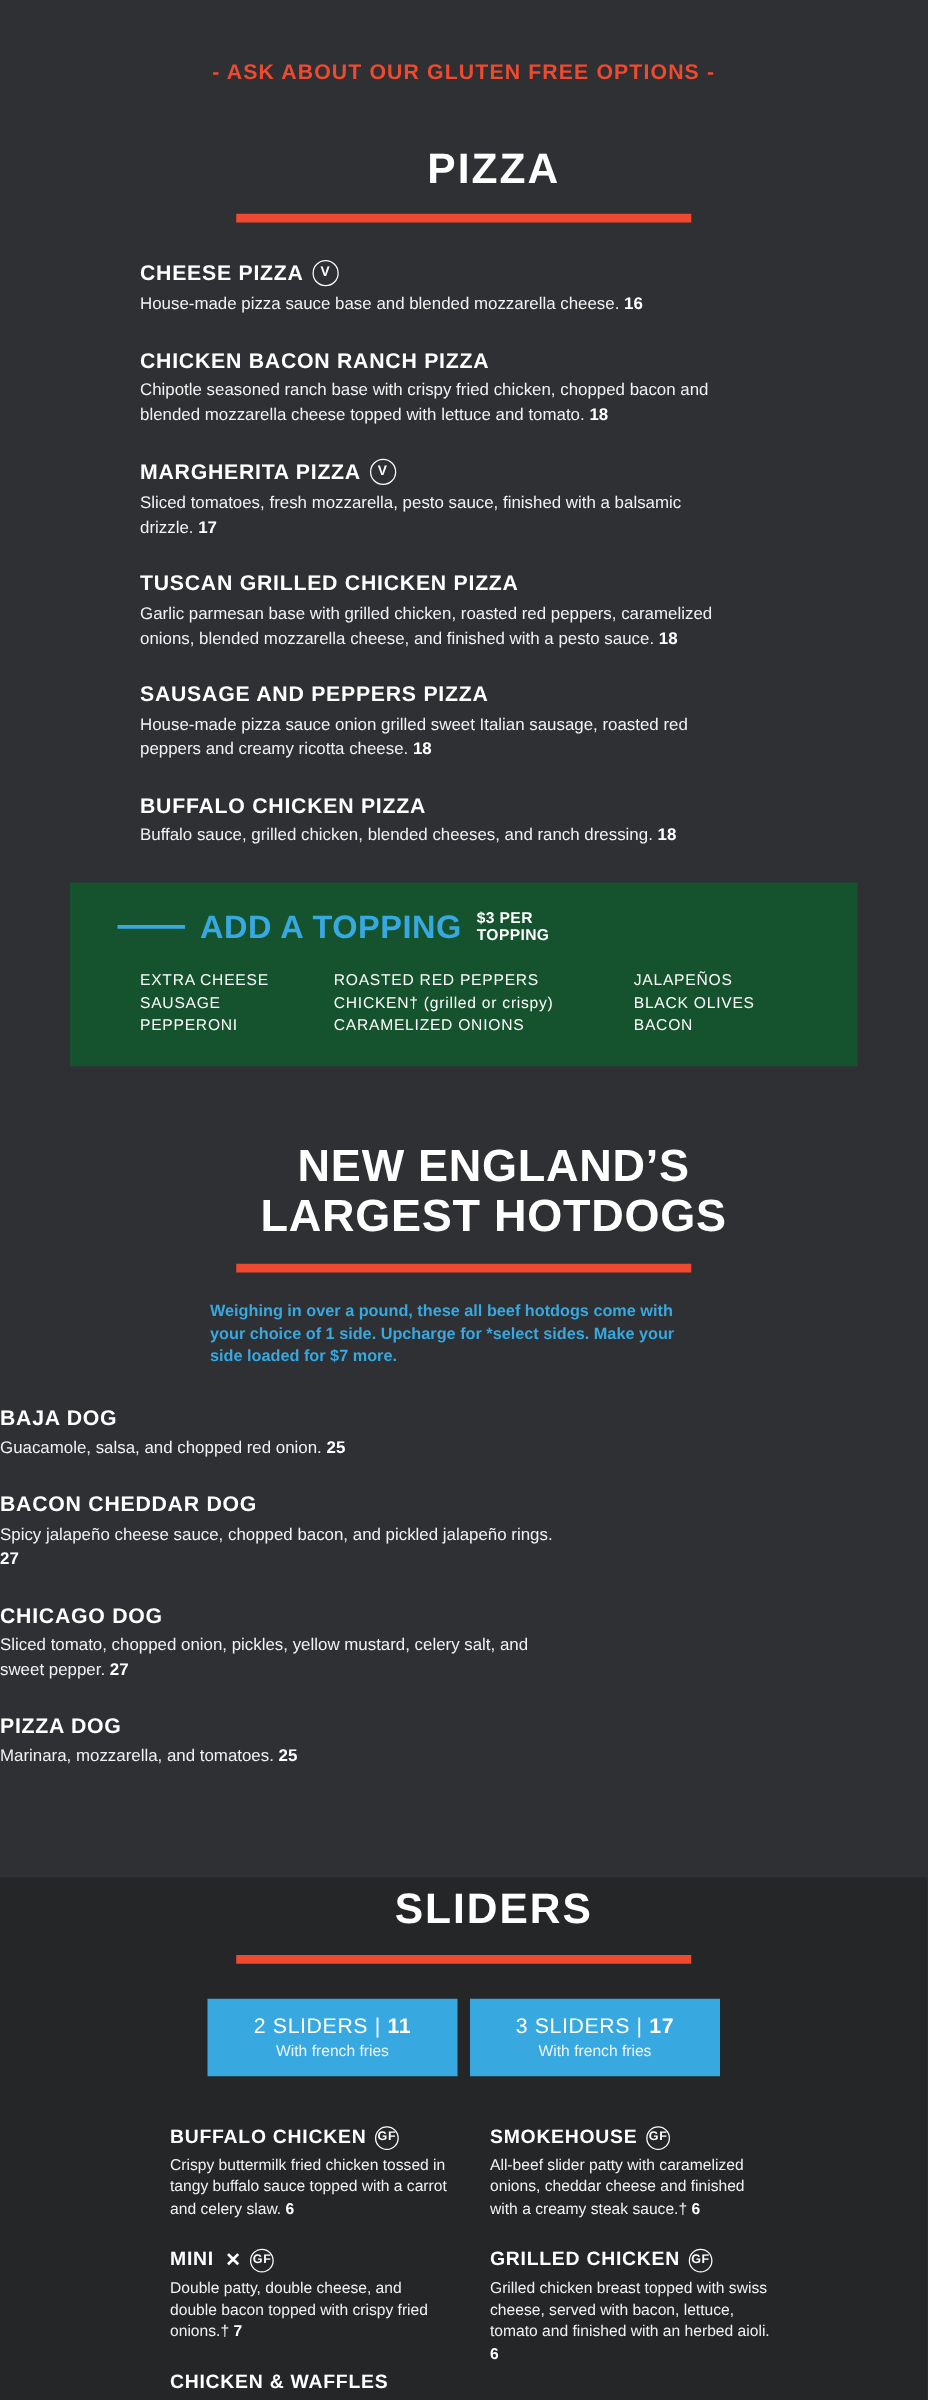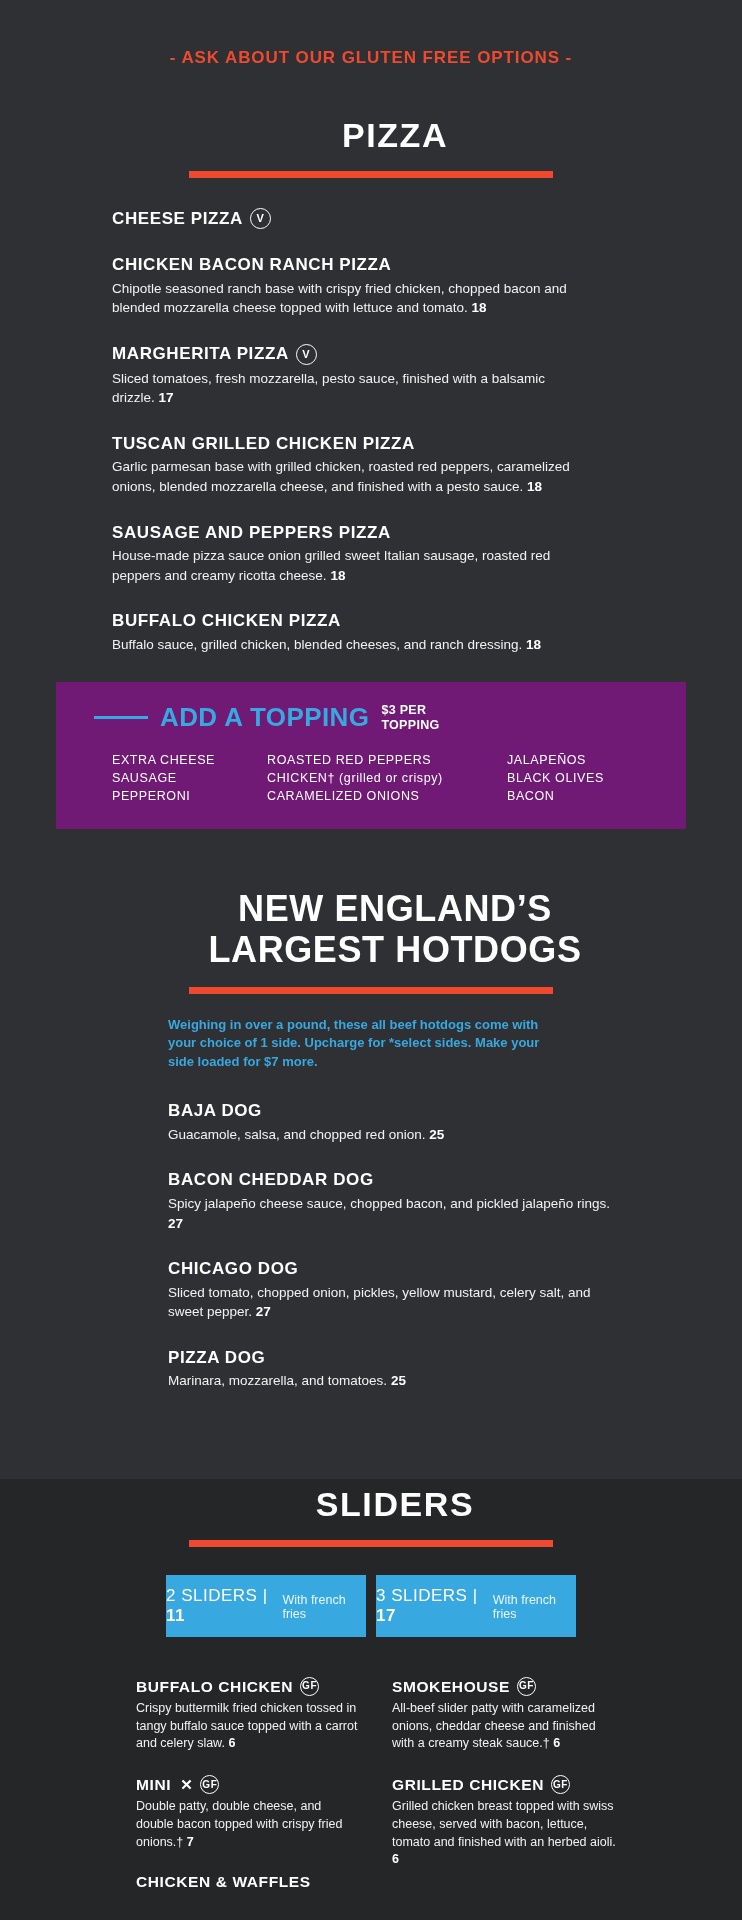--- a/index.html
+++ b/index.html
@@ -113,21 +113,21 @@
   }
   .x-mark {
     font-size: 15px;
     font-weight: bold;
     margin-left: 2px;
   }
 
   
   .toppings-block {
     margin: 28px 56px 0 56px;
-    background: #701a75;
+    background: #14532d;
     padding: 20px 0 26px 0;
   }
   .toppings-head {
     display: flex;
     align-items: center;
     gap: 12px;
     padding-left: 38px;
   }
   .toppings-dash {
     width: 54px;
@@ -164,21 +164,20 @@
   }
   .hotdog-note {
     color: #38a8e0;
     font-size: 13px;
     font-weight: bold;
     line-height: 1.42;
     margin: 22px 112px 0 168px;
     max-width: 400px;
   }
   .hotdog-list {
-    padding-left: 168px;
     padding-right: 112px;
   }
   .hotdog-list .item-name { font-size: 17px; }
 
   
   .sliders-section {
     background: #242628;
     padding-bottom: 56px;
     margin-top: 40px;
   }
@@ -188,21 +187,21 @@
     display: flex;
     justify-content: center;
     gap: 10px;
     margin-top: 28px;
   }
   .pill {
     background: #38a8e0;
     width: 200px;
     height: 62px;
     display: flex;
-    flex-direction: row;
+    flex-direction: column;
     align-items: center;
     justify-content: center;
     color: #ffffff;
   }
   .pill-main {
     font-size: 17px;
     letter-spacing: 0.5px;
   }
   .pill-main b { font-weight: bold; }
   .pill-sub {
@@ -233,20 +232,24 @@
   <div>
     <div class="section-title">PIZZA</div>
     <div class="rule"></div>
 
     <div class="menu-list">
 
       <div class="item">
         <div class="item-name">
           <span>CHEESE PIZZA</span>
           <span class="veg-badge">V</span>
+        </div>
+        <div class="item-desc">
+          <span>House-made pizza sauce base and blended mozzarella cheese.</span>
+          <span class="price">16</span>
         </div>
       </div>
 
       <div class="item">
         <div class="item-name">
           <span>CHICKEN BACON RANCH PIZZA</span>
         </div>
         <div class="item-desc">
           <span>Chipotle seasoned ranch base with crispy fried chicken, chopped bacon and blended mozzarella cheese topped with lettuce and tomato.</span>
           <span class="price">18</span>

